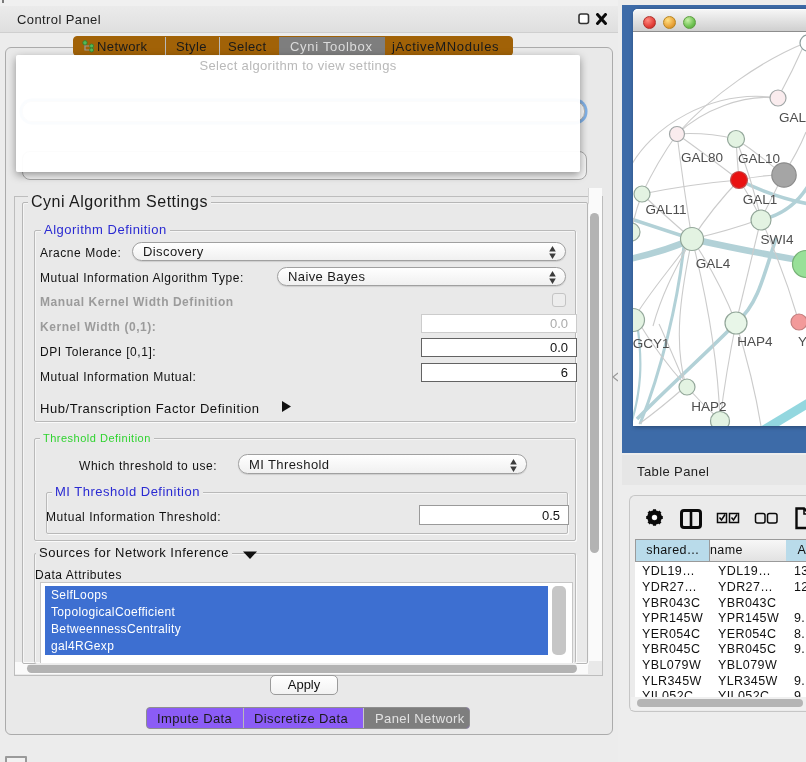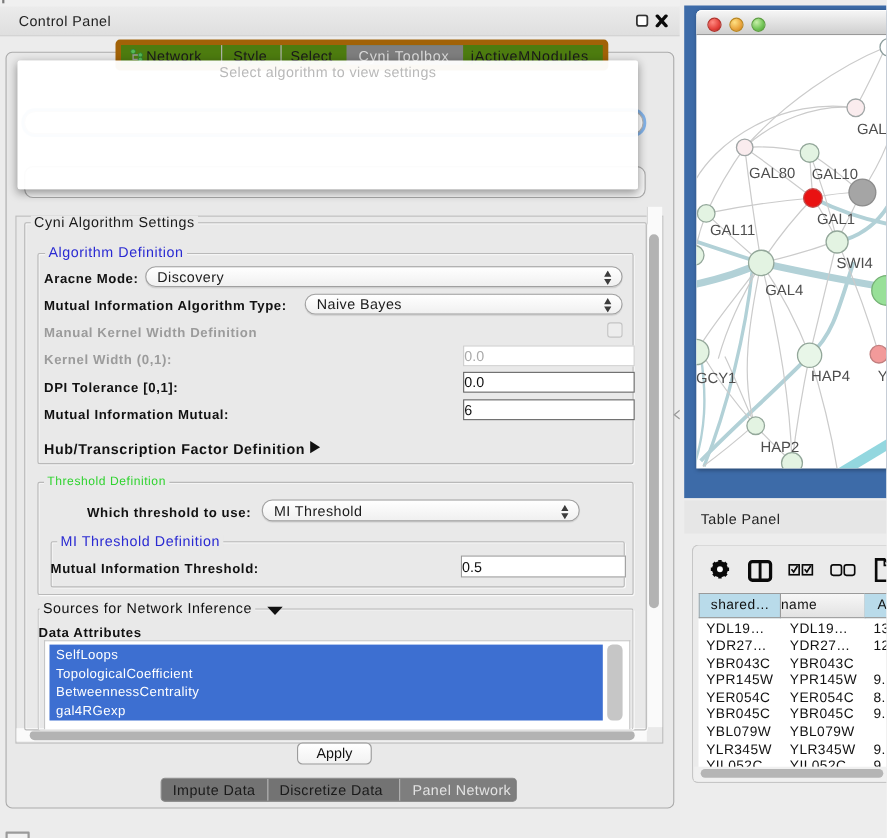--- a/index.html
+++ b/index.html
@@ -1,42 +1,42 @@
 <!DOCTYPE html>
 <html><head><meta charset="utf-8">
 <style>
 html,body{margin:0;padding:0}
 #root{position:relative;width:806px;height:762px;background:#ececec;overflow:hidden;
  font-family:"Liberation Sans",sans-serif;-webkit-font-smoothing:antialiased}
 .abs{position:absolute}
 .t13{font-size:13px;color:#1a1a1a;letter-spacing:0.4px}
-.b12{font-size:12px;font-weight:bold;color:#111;letter-spacing:0.55px}
+.b12{font-size:12px;font-weight:normal;color:#111;letter-spacing:0.55px}
 .g12{font-size:12px;font-weight:bold;color:#9b9b9b;letter-spacing:0.55px}
 .combo{background:linear-gradient(#ffffff,#f0f0f0);border:1px solid #a0a0a0;border-radius:9.5px;box-shadow:0 1px 1px rgba(0,0,0,0.12)}
-.fld{background:#fff;font-size:13px;color:#111;}
+.fld{background:#fff;font-size:13px;color:#111;text-align:right}
 .grp{border:1px solid #b9b9b9;border-radius:2px;box-shadow:1px 1px 0 rgba(255,255,255,0.75), inset 1px 1px 0 rgba(255,255,255,0.55)}
 .gtitle{position:absolute;background:#e9e9e9;padding:0 3px;line-height:12px;letter-spacing:0.5px}
 </style></head>
 <body>
 <div id="root">
 
 <div class="abs" style="left:0;top:0;width:620px;height:762px;background:#ececec"></div>
 <div class="abs" style="left:0;top:0;width:618px;height:6px;background:#f0f0f0"></div>
 <div class="abs" style="left:2px;top:0;width:2px;height:3px;background:#7a7a7a"></div>
 <div class="abs" style="left:0;top:6px;width:618px;height:26px;background:linear-gradient(#ebebeb,#dfdfdf);border-bottom:1px solid #cfcfcf"></div>
 <div class="abs t13" style="left:17px;top:12px;font-size:13px;color:#222">Control Panel</div>
 
 <svg class="abs" style="left:578px;top:13px" width="30" height="12" viewBox="0 0 30 12">
  <rect x="1" y="1" width="9.5" height="9.5" rx="2" fill="#fff" stroke="#333" stroke-width="1.6"></rect>
  <path d="M19.5 1.5 L27.5 10.5 M27.5 1.5 L19.5 10.5" stroke="#0a0a0a" stroke-width="3" stroke-linecap="round"></path>
 </svg>
 
 <div class="abs" style="left:5px;top:47px;width:606px;height:686px;background:#e9e9e9;border:1px solid #ababab;border-radius:6px"></div>
 
-<div class="abs" style="left:105px;top:36px;width:438px;height:18px;background:#4d7c0f;border:5px solid #a16207;border-radius:4px;overflow:hidden">
+<div class="abs" style="left:73px;top:36px;width:438px;height:18px;background:#a16207;border:1px solid #a16207;border-radius:4px;overflow:hidden">
   <div class="abs" style="left:0;top:0;width:91px;height:18px;border-right:1px solid #b9b9b9"></div>
   <div class="abs" style="left:91px;top:0;width:54px;height:18px;border-right:1px solid #b9b9b9"></div>
   <div class="abs" style="left:205px;top:0;width:106px;height:18px;background:#7e7e7e"></div>
   <div class="abs t13" style="left:23px;top:2px">Network</div>
   <div class="abs t13" style="left:102px;top:2px">Style</div>
   <div class="abs t13" style="left:154px;top:2px">Select</div>
   <div class="abs t13" style="left:216px;top:2px;color:#dcdcdc;letter-spacing:0.7px">Cyni Toolbox</div>
   <div class="abs t13" style="left:318px;top:2px;letter-spacing:0.7px">jActiveMNodules</div>
   <svg class="abs" style="left:8px;top:3px" width="13" height="13" viewBox="0 0 13 13">
    <path d="M3 3 L3 10 L9 10 M3 6 L9 6" stroke="#9a9a9a" stroke-width="1.2" fill="none"></path>
@@ -51,21 +51,21 @@
 
 <div class="abs" style="left:14px;top:196px;width:587px;height:478px;border:1px solid #bdbdbd;background:#e9e9e9"></div>
 
 <div class="abs" style="left:588px;top:188px;width:13px;height:473px;background:#fafafa;border-left:1px solid #d5d5d5"></div>
 <div class="abs" style="left:590px;top:213px;width:9px;height:340px;background:#b3b3b3;border-radius:5px"></div>
 
 <div class="abs" style="left:15px;top:662px;width:573px;height:12px;background:#fafafa"></div>
 <div class="abs" style="left:27px;top:664px;width:550px;height:9px;background:#b3b3b3;border-radius:5px"></div>
 
 <div class="abs grp" style="left:22px;top:202px;width:564px;height:460px;border-color:#b6b6b6"></div>
-<div class="abs gtitle t13" style="left:28px;top:196px;font-size:13px">Cyni Algorithm Settings</div>
+<div class="abs gtitle t13" style="left:28px;top:196px;font-size:16px">Cyni Algorithm Settings</div>
 
 <div class="abs grp" style="left:34px;top:230px;width:540px;height:190px"></div>
 <div class="abs gtitle" style="left:41px;top:224px;font-size:13px;color:#2a2ad2">Algorithm Definition</div>
 
 <div class="abs b12" style="left:40px;top:246px">Aracne Mode:</div>
 <div class="abs b12" style="left:40px;top:271px">Mutual Information Algorithm Type:</div>
 <div class="abs combo" style="left:132px;top:242px;width:432px;height:17px">
  <span class="t13" style="position:absolute;left:10px;top:1px">Discovery</span>
  <svg style="position:absolute;right:9px;top:2.5px" width="7" height="13" viewBox="0 0 7 13">
         <path d="M3.5 0 L6.8 5.6 L0.2 5.6 Z M3.5 13 L6.8 7.6 L0.2 7.6 Z" fill="#3c3c3c"></path>
@@ -115,21 +115,21 @@
 <div class="abs" style="left:40px;top:582px;width:531px;height:80px;background:#fff;border:1px solid #c6c6c6;border-bottom:none"></div>
 <div class="abs" style="left:45px;top:586px;width:503px;height:69px;background:#3d6fd1"></div>
 <div class="abs" style="left:51px;top:588px;font-size:12px;color:#fff;letter-spacing:0.35px">SelfLoops</div>
 <div class="abs" style="left:51px;top:605px;font-size:12px;color:#fff;letter-spacing:0.35px">TopologicalCoefficient</div>
 <div class="abs" style="left:51px;top:622px;font-size:12px;color:#fff;letter-spacing:0.35px">BetweennessCentrality</div>
 <div class="abs" style="left:51px;top:639px;font-size:12px;color:#fff;letter-spacing:0.35px">gal4RGexp</div>
 <div class="abs" style="left:552px;top:586px;width:14px;height:69px;background:#c6c6c6;border-radius:5px"></div>
 
 <div class="abs" style="left:270px;top:675px;width:66px;height:18px;background:linear-gradient(#ffffff,#f2f2f2);border:1px solid #9b9b9b;border-radius:5px;text-align:center;font-size:13px;color:#111;line-height:18px">Apply</div>
 
-<div class="abs" style="left:146px;top:707px;width:322px;height:20px;background:#737373;border:1px solid #8f8f8f;border-radius:4px;overflow:hidden">
+<div class="abs" style="left:146px;top:707px;width:322px;height:20px;background:#8b5cf6;border:1px solid #8f8f8f;border-radius:4px;overflow:hidden">
   <div class="abs" style="left:0;top:0;width:96px;height:20px;border-right:1px solid #b9b9b9"></div>
   <div class="abs" style="left:212px;top:0;width:4px;height:20px;border-right:1px solid #c9c9c9"></div>
   <div class="abs" style="left:217px;top:0;width:105px;height:20px;background:#7e7e7e"></div>
   <div class="abs t13" style="left:10px;top:3px">Impute Data</div>
   <div class="abs t13" style="left:107px;top:3px">Discretize Data</div>
   <div class="abs t13" style="left:228px;top:3px;color:#e2e2e2">Panel Network</div>
 </div>
 
 <svg class="abs" style="left:612px;top:372px" width="7" height="10" viewBox="0 0 7 10">
       <path d="M6 1 L1 5 L6 9" stroke="#9a9a9a" stroke-width="1.2" fill="none"></path>

